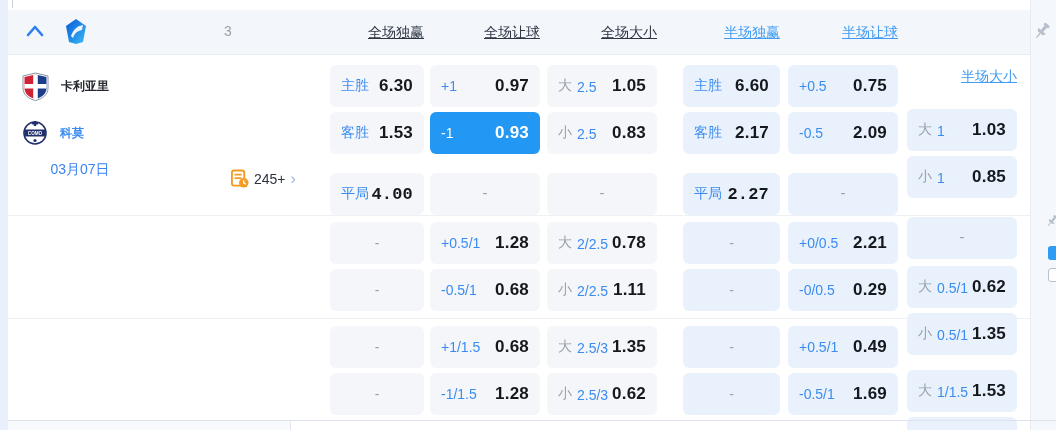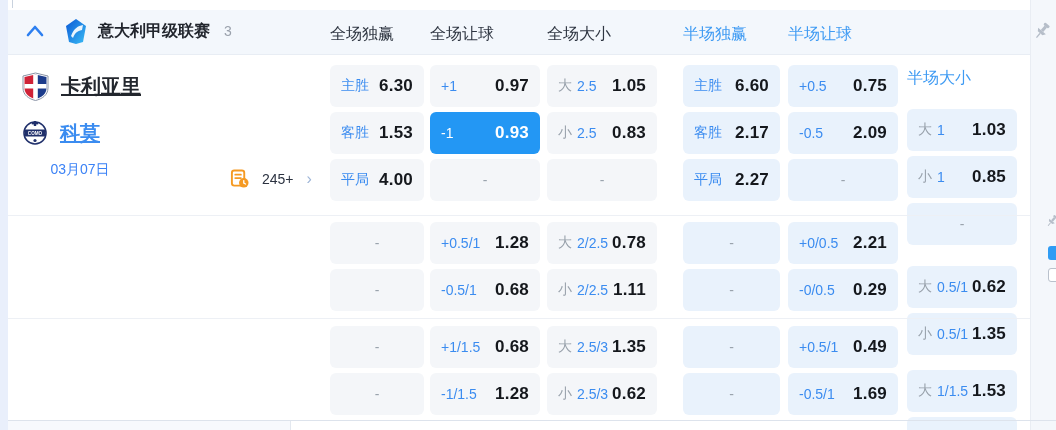--- a/index.html
+++ b/index.html
@@ -10,48 +10,48 @@
   .left-strip{left:0;top:0;width:8px;height:430px;background:#e9effb;}
   .top-tick{left:12px;top:0;width:1px;height:8px;background:#c9d2de;}
   
   .gutter{left:1030px;top:0;width:26px;height:430px;background:#f4f7fb;border-left:1px solid #e9edf3;box-sizing:border-box;}
   
   .sec-header{left:8px;top:10px;width:1022px;height:45px;background:#f3f7fc;border-bottom:1px solid #e8edf4;box-sizing:border-box;}
   .collapse-btn{left:26px;top:24px;width:18px;height:14px;cursor:pointer;}
   .league-logo{left:64px;top:18px;width:24px;height:27px;}
   .league-title{left:98px;top:21px;font-size:16px;font-weight:bold;color:#22262e;}
   .match-count{left:224px;top:23px;font-size:14px;color:#9aa1ac;}
-  .col-head{top:24px;font-size:16px;color:#2f3642;text-align:left;}
+  .col-head{top:24px;font-size:14px;color:#2f3642;text-align:right;text-decoration:underline;}
   .col-head.blue{color:#3f9bf3;}
   .pin-top{left:1031px;top:20px;width:22px;height:22px;}
   
   .c0{left:330px;width:94px;} .c1{left:430px;width:110px;} .c2{left:547px;width:110px;}
   .c3{left:683px;width:97px;} .c4{left:788px;width:110px;} .c5{left:907px;width:110px;margin-top:44px;}
-  .r0{top:65px;} .r1{top:112px;} .r2{top:159px;} .r3{top:222px;}
+  .r0{top:65px;} .r1{top:112px;} .r2{top:173px;font-family:Liberation Mono, monospace;} .r3{top:222px;}
   .r4{top:269px;} .r5{top:326px;} .r6{top:373px;}
   .cell{position:absolute;height:42px;border-radius:6px;background:#f4f6f9;
         display:flex;align-items:center;justify-content:space-between;
         padding:0 11px;box-sizing:border-box;cursor:pointer;}
   .cell.half{background:#e9f2fc;}
   .cell.hl{background:#2397f4;}
   .cell.hl .lab,.cell.hl .val,.cell.hl .pre{color:#fff;}
   .cell.empty{justify-content:center;cursor:default;}
-  .lg{display:flex;align-items:center;gap:5px;}
+  .lg{display:flex;align-items:flex-end;gap:5px;}
   .pre{color:#98a1ab;font-size:14px;}
   .pre:empty{display:none;}
   .lab{color:#3b8cf0;font-size:14px;}
   .val{color:#15181d;font-size:17px;font-weight:bold;letter-spacing:.2px;}
   .dash{color:#9aa3ad;font-size:14px;}
   
   .team-row{position:absolute;left:22px;display:flex;align-items:center;gap:12px;height:32px;cursor:pointer;}
   .team-row.home{top:70px;} .team-row.away{top:117px;}
-  .team-name{font-size:20px;font-weight:bold;color:#23272e;text-decoration:underline;}
+  .team-name{font-size:12px;font-weight:bold;color:#23272e;}
   .team-name.blue{color:#3b8cf0;}
   .datetime{left:10px;top:160px;width:140px;text-align:center;font-size:14px;line-height:18px;color:#3b82f6;}
-  .more-markets{left:230px;top:169px;display:flex;align-items:center;gap:13px;cursor:pointer;}
+  .more-markets{left:230px;top:169px;display:flex;align-items:center;gap:5px;cursor:pointer;}
   .more-markets .cnt{font-size:14px;color:#2b3240;}
   .more-markets .chev{font-size:16px;color:#9fb6d8;line-height:14px;}
   
   .hr{position:absolute;left:8px;width:1022px;height:1px;background:#edf0f5;}
   .hr.d1{top:215px;} .hr.d2{top:318px;}
   .hr.bottom{top:420px;width:1048px;background:#dde3ec;}
   .next-sliver{left:8px;top:421px;width:282px;height:9px;background:#f7f9fd;}
   .next-vline{left:290px;top:421px;width:1px;height:9px;background:#e3e8ef;}
   
   .edge-ic{position:absolute;}
@@ -78,21 +78,20 @@
       <defs>
           <linearGradient id="sa" x1="0" y1="0" x2="1" y2="1">
         <stop offset="0" stop-color="#0a58d6"></stop>
             <stop offset="1" stop-color="#3bbdf5"></stop>
       </linearGradient>
         </defs>
       <path d="M12 1 L22 8 L19 24 L12 26 L5 24 L2 8 Z" fill="url(#sa)"></path>
       <path d="M7 18 C10 10 14 8 19 7 L18 12 C13 13 11 15 9 20 Z" fill="#fff" opacity=".9"></path>
     </svg>
   </div>
-  <div class="abs league-title">意大利甲级联赛</div>
   <div class="abs match-count">3</div>
 
   <div class="abs col-head c0">全场独赢</div>
   <div class="abs col-head c1">全场让球</div>
   <div class="abs col-head c2">全场大小</div>
   <div class="abs col-head c3 blue">半场独赢</div>
   <div class="abs col-head c4 blue">半场让球</div>
   <div class="abs col-head c5 blue">半场大小</div>
 
   <div class="abs pin-top">

